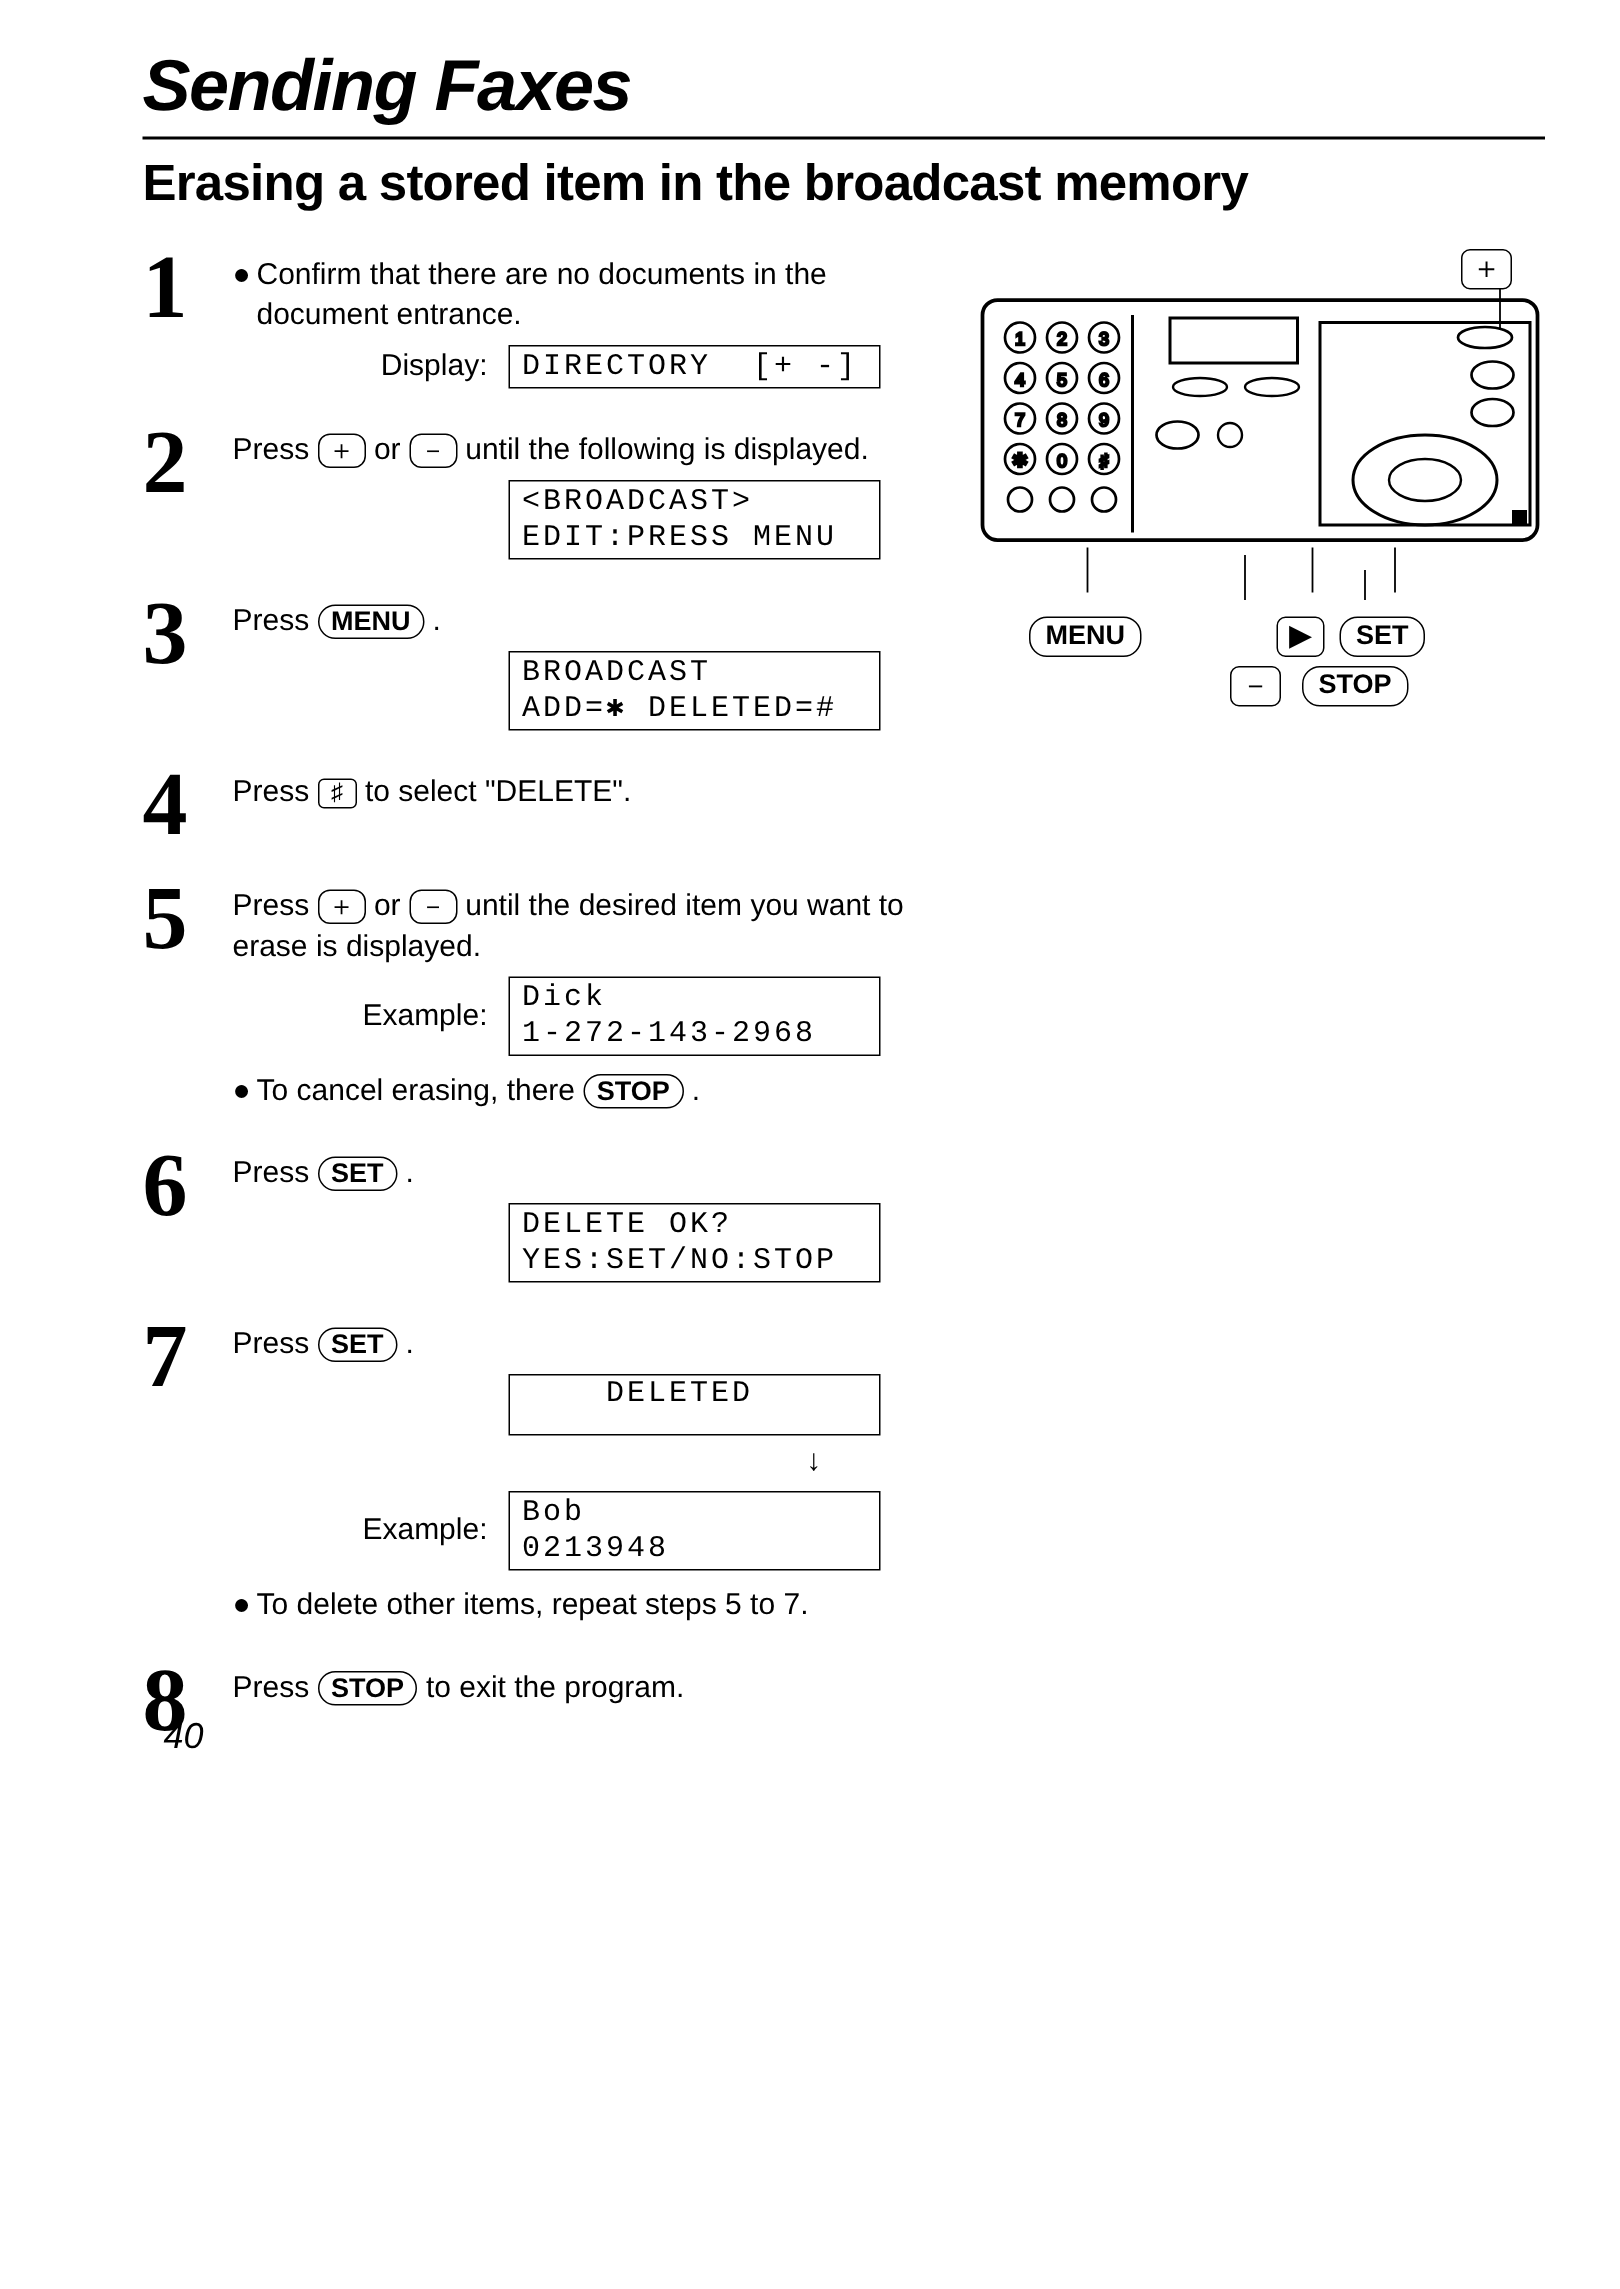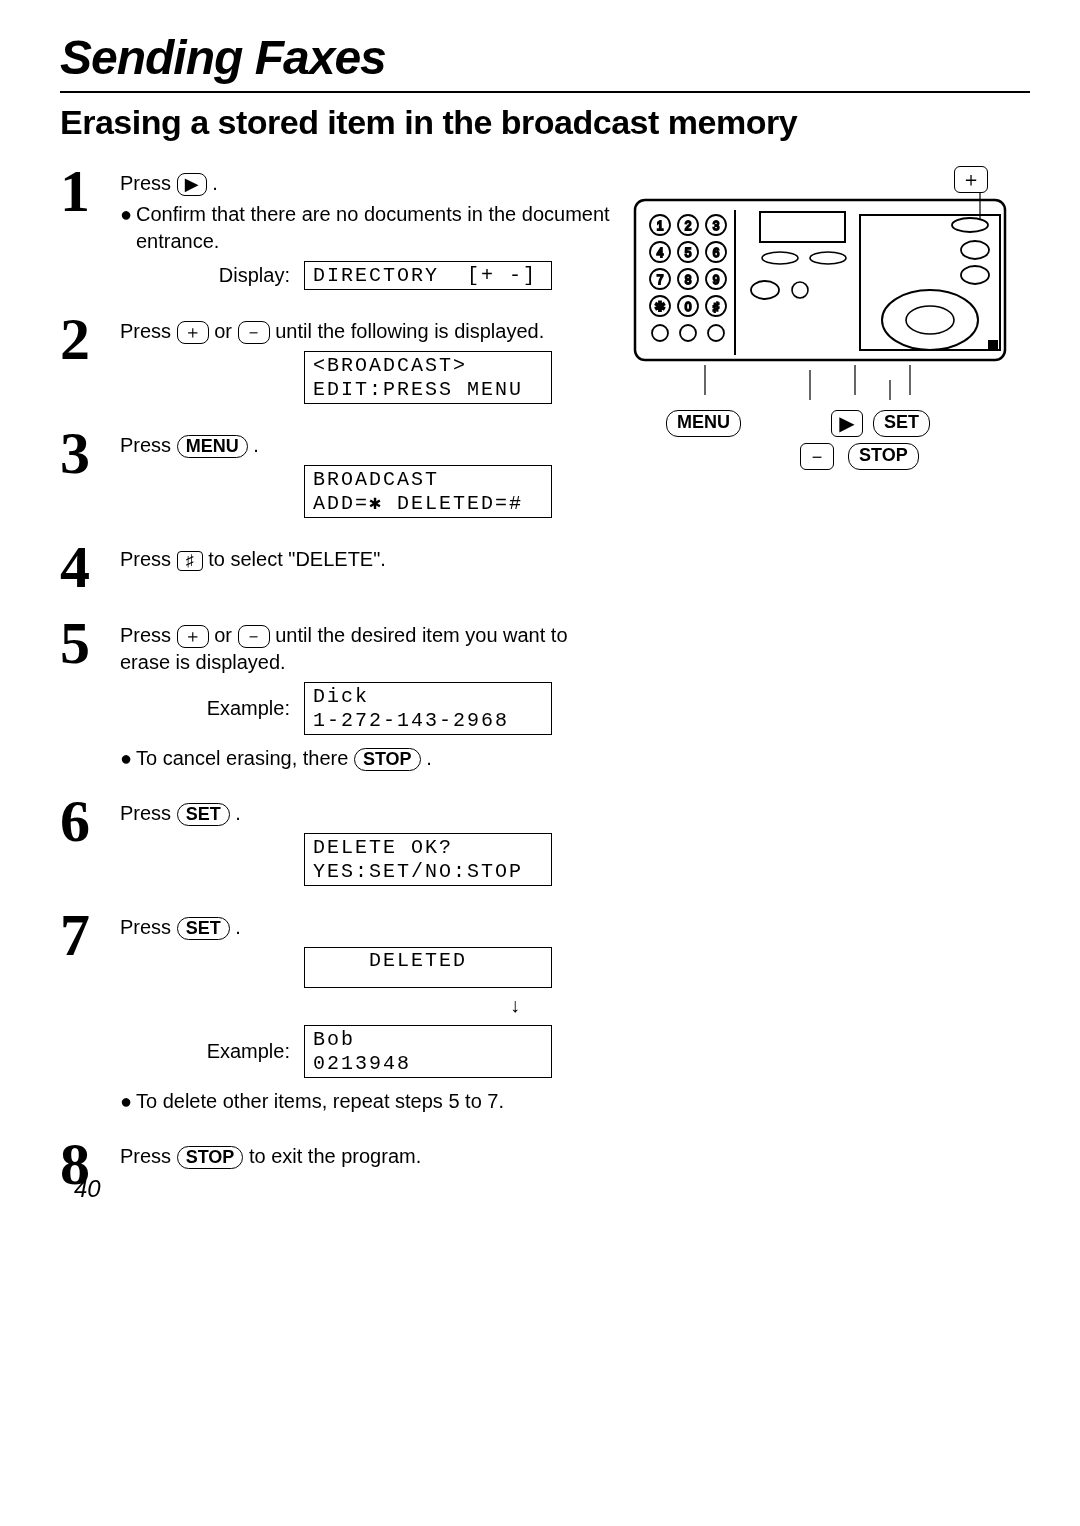--- a/index.html
+++ b/index.html
@@ -8,20 +8,21 @@
     background: #fff;
     font-family: Arial, Helvetica, sans-serif;
     color: #000;
     width: 1080px;
     height: 1526px;
     position: relative;
   }
   .page {
     padding: 30px 50px 30px 60px;
     position: relative;
+    margin-left: 35px;
   }
   h1.chapter {
     font-style: italic;
     font-weight: 900;
     font-size: 48px;
     margin: 0 0 6px 0;
     letter-spacing: -1px;
   }
   .hr-under-chapter {
     border: none;
@@ -185,25 +186,20 @@
   <h1 class="chapter">Sending Faxes</h1>
   <hr class="hr-under-chapter">
   <h2 class="section">Erasing a stored item in the broadcast memory</h2>
 
   <div class="content-area">
     <div class="steps-col">
 
       <div class="step">
         <div class="step-num">1</div>
         <div class="step-body">
-          <p>
-            <span>Press </span>
-            <span class="key round">▶</span>
-            <span> .</span>
-          </p>
           <div class="bullet">
             <span class="bullet-dot">●</span>
             <span>Confirm that there are no documents in the document entrance.</span>
           </div>
           <div class="display-row">
             <div class="display-label">Display:</div>
             <div class="display-box">DIRECTORY  [+ -]</div>
           </div>
         </div>
       </div>

